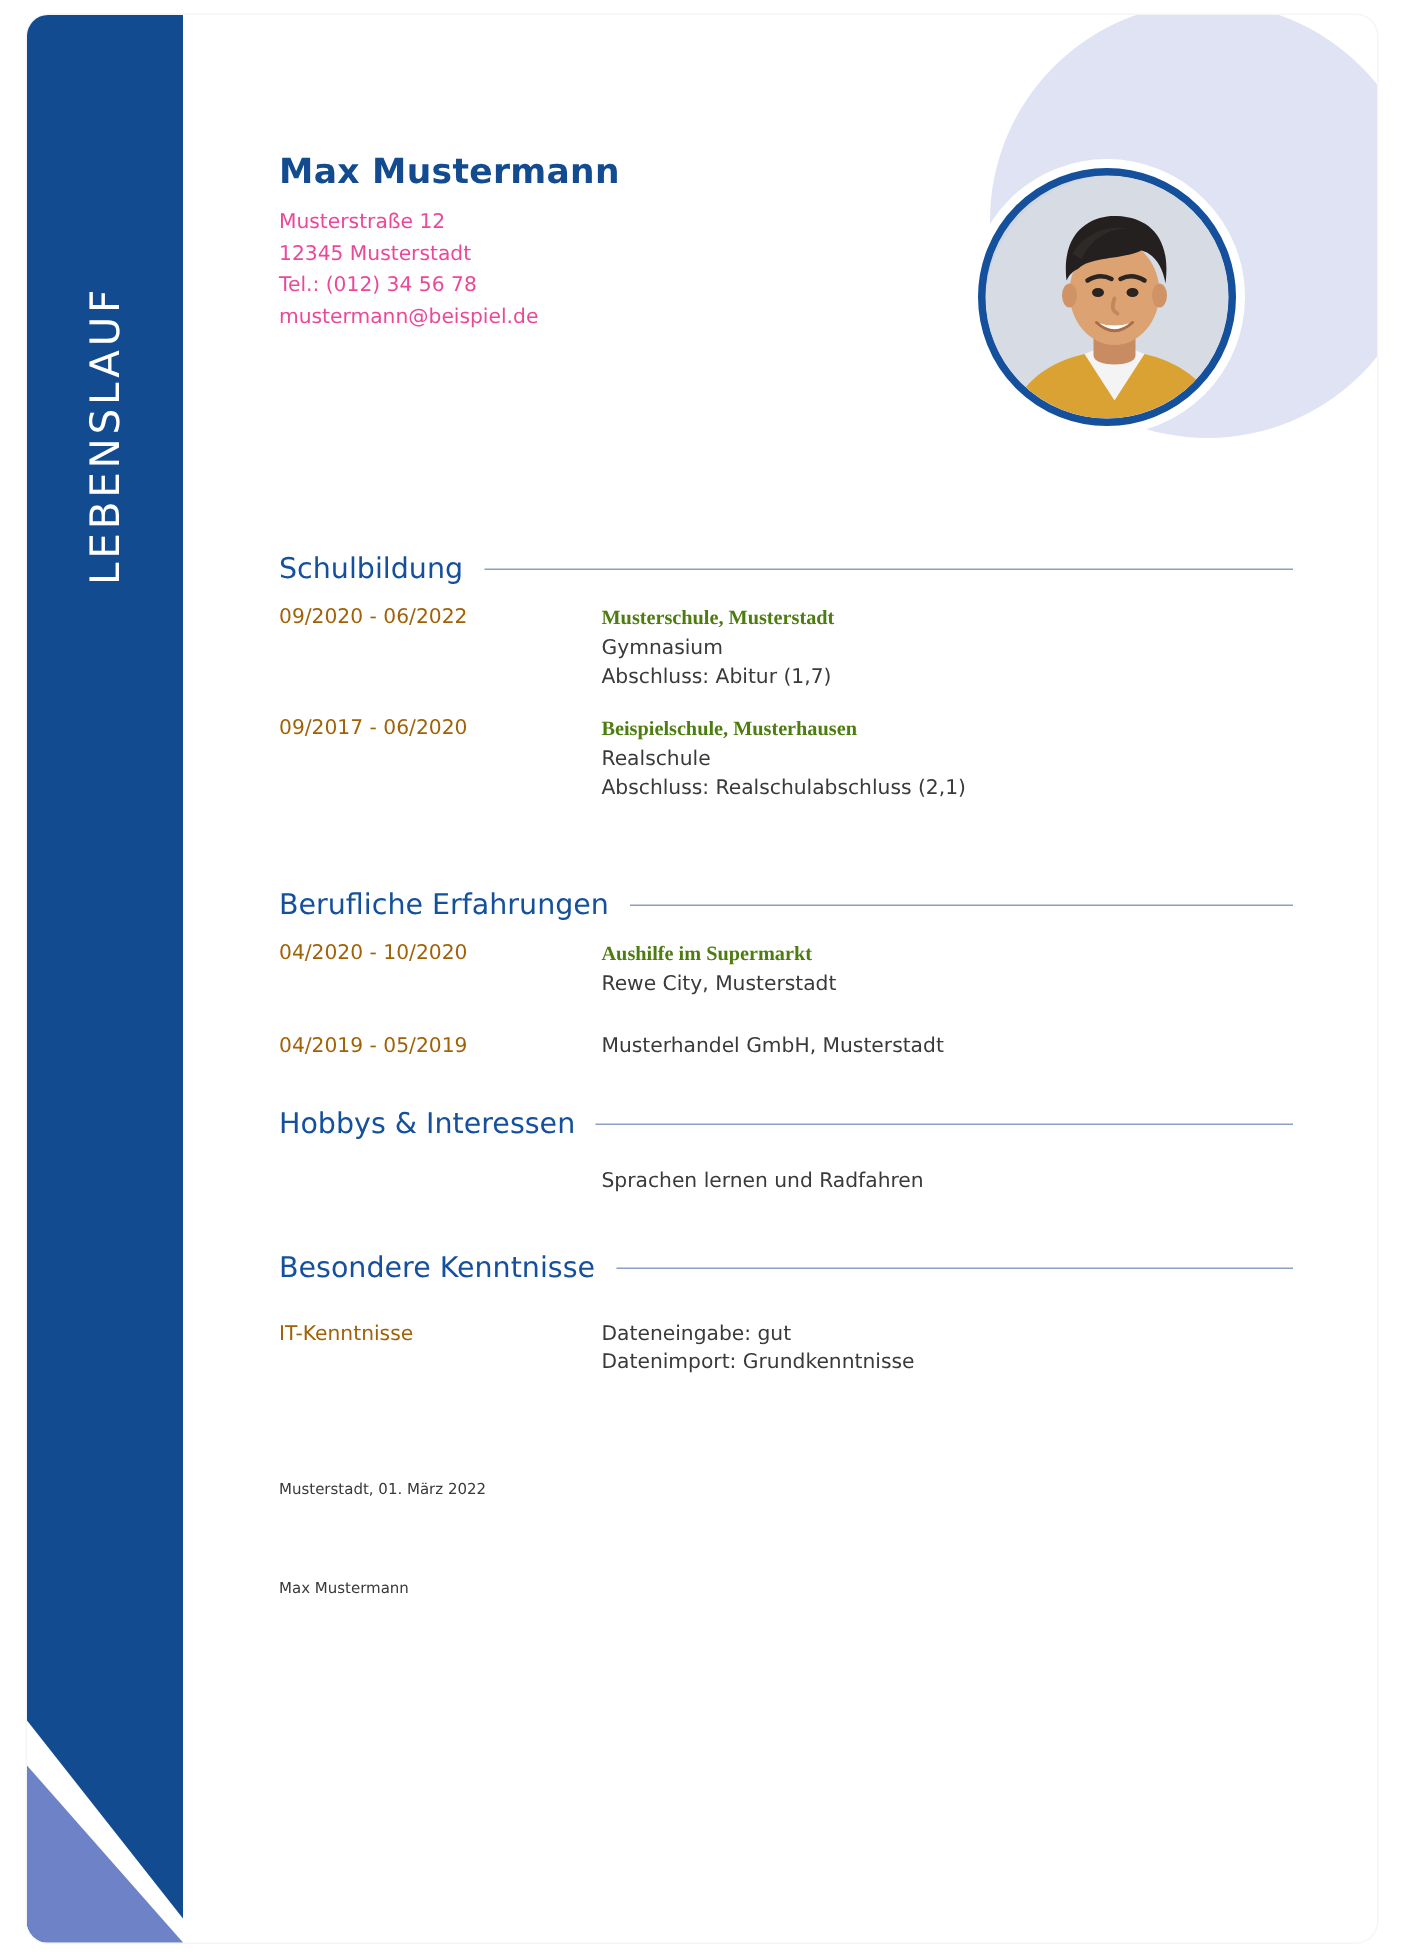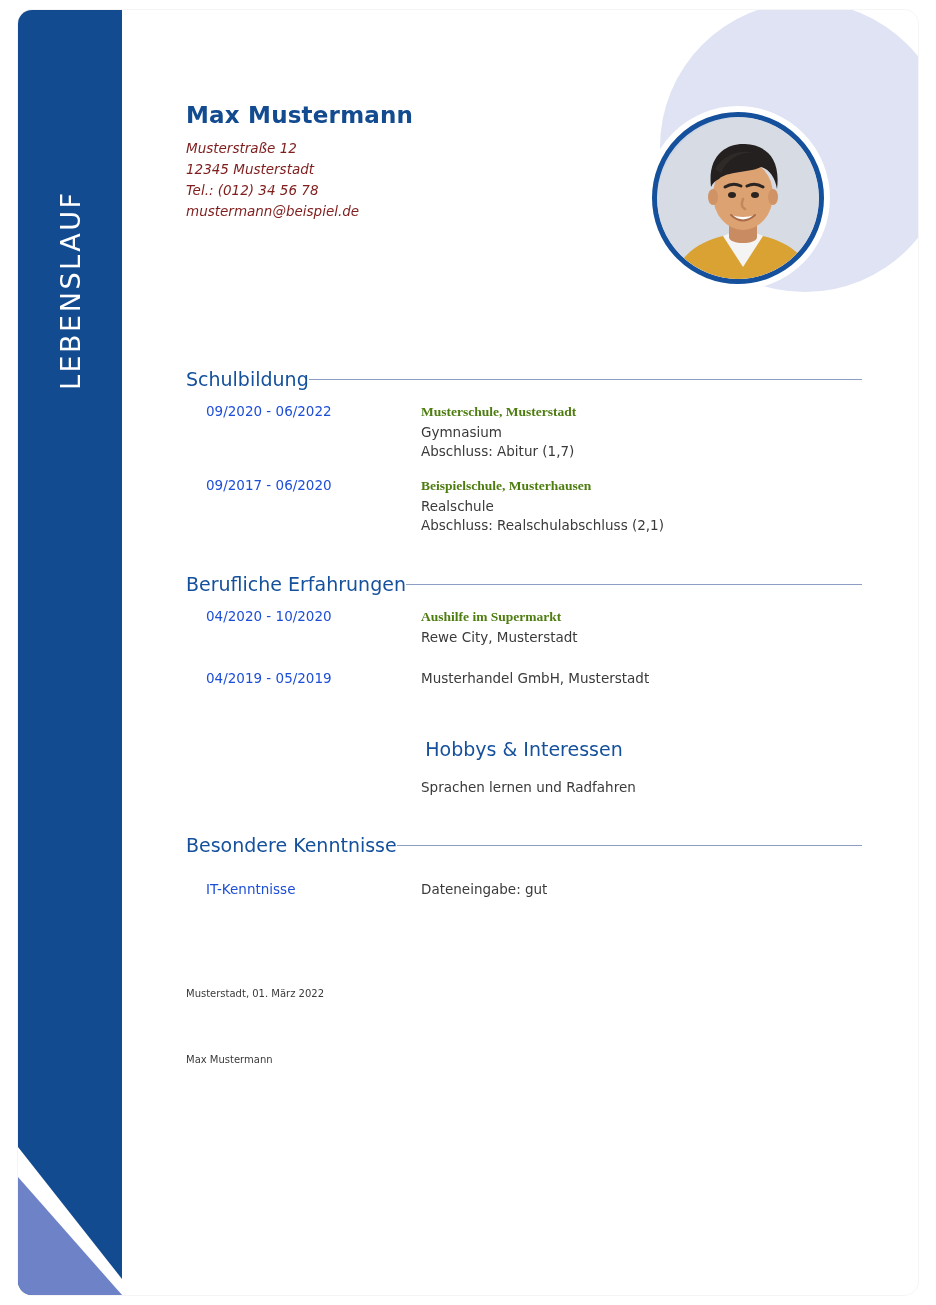--- a/index.html
+++ b/index.html
@@ -98,23 +98,22 @@
     font-size: 23px;
     font-weight: bold;
     color: #134b91;
     letter-spacing: 0.2px;
   }
   .contact {
     position: absolute;
     left: 64px;
     top: 128px;
     font-size: 13.5px;
-    color: #7f1d1d;
+    color: #ec4899;
     line-height: 21px;
-    font-style: italic;
   }
   .contact div { white-space: nowrap; }
 
   
   .photo-wrap {
     position: absolute;
     left: 524px;
     top: 96px;
     width: 184px;
     height: 184px;
@@ -146,20 +145,21 @@
 
   
   .section {
     position: absolute;
     left: 64px;
     width: 676px;
   }
   .sec-head {
     display: flex;
     align-items: center;
+    gap: 14px;
     margin-bottom: 12px;
   }
   .sec-title {
     font-size: 19px;
     color: #14509b;
     white-space: nowrap;
     font-weight: 400;
   }
   .sec-rule {
     flex: 1;
@@ -168,23 +168,22 @@
   }
 
   .entry {
     display: flex;
     margin-bottom: 15px;
   }
   .entry .date {
     width: 215px;
     flex: 0 0 215px;
     font-size: 13.5px;
-    color: #1d4ed8;
+    color: #a16207;
     padding-top: 1px;
-    margin-left: 20px;
   }
   .entry .body {
     flex: 1;
     font-size: 13.5px;
     color: #3a3a3a;
     line-height: 19px;
   }
   .entry .body .ttl {
     font-weight: bold;
     color: #4d7c0f;
@@ -291,62 +290,63 @@
         <div class="entry">
           <div class="date">09/2017 - 06/2020</div>
           <div class="body">
             <span class="ttl">Beispielschule, Musterhausen</span>
             <span class="ln">Realschule</span>
             <span class="ln">Abschluss: Realschulabschluss (2,1)</span>
           </div>
         </div>
       </div>
 
-      <div class="section" style="top:563px;">
+      <div class="section" style="top:582px;">
         <div class="sec-head">
           <span class="sec-title">Berufliche Erfahrungen</span>
           <span class="sec-rule"></span>
         </div>
         <div class="entry" style="margin-bottom:22px;">
           <div class="date">04/2020 - 10/2020</div>
           <div class="body">
             <span class="ttl">Aushilfe im Supermarkt</span>
             <span class="ln">Rewe City, Musterstadt</span>
           </div>
         </div>
         <div class="entry">
           <div class="date">04/2019 - 05/2019</div>
           <div class="body">
             <span class="ln">Musterhandel GmbH, Musterstadt</span>
           </div>
         </div>
       </div>
 
       <div class="section" style="top:728px;">
-        <div class="sec-head" style="margin-bottom:18px;flex-direction:column;">
+        <div class="sec-head" style="margin-bottom:18px;">
           <span class="sec-title">Hobbys &amp; Interessen</span>
           <span class="sec-rule"></span>
         </div>
         <div class="entry">
           <div class="date"></div>
           <div class="body">
             <span class="ln">Sprachen lernen und Radfahren</span>
           </div>
         </div>
       </div>
 
       <div class="section" style="top:824px;">
         <div class="sec-head" style="margin-bottom:24px;">
           <span class="sec-title">Besondere Kenntnisse</span>
           <span class="sec-rule"></span>
         </div>
         <div class="entry">
           <div class="date">IT-Kenntnisse</div>
           <div class="body">
             <span class="ln">Dateneingabe: gut</span>
+            <span class="ln">Datenimport: Grundkenntnisse</span>
           </div>
         </div>
       </div>
 
       <div class="footer-line" style="top:978px;">Musterstadt, 01. März 2022</div>
       <div class="footer-line" style="top:1044px;">Max Mustermann</div>
 
     </div>
   </div>
 </div>

